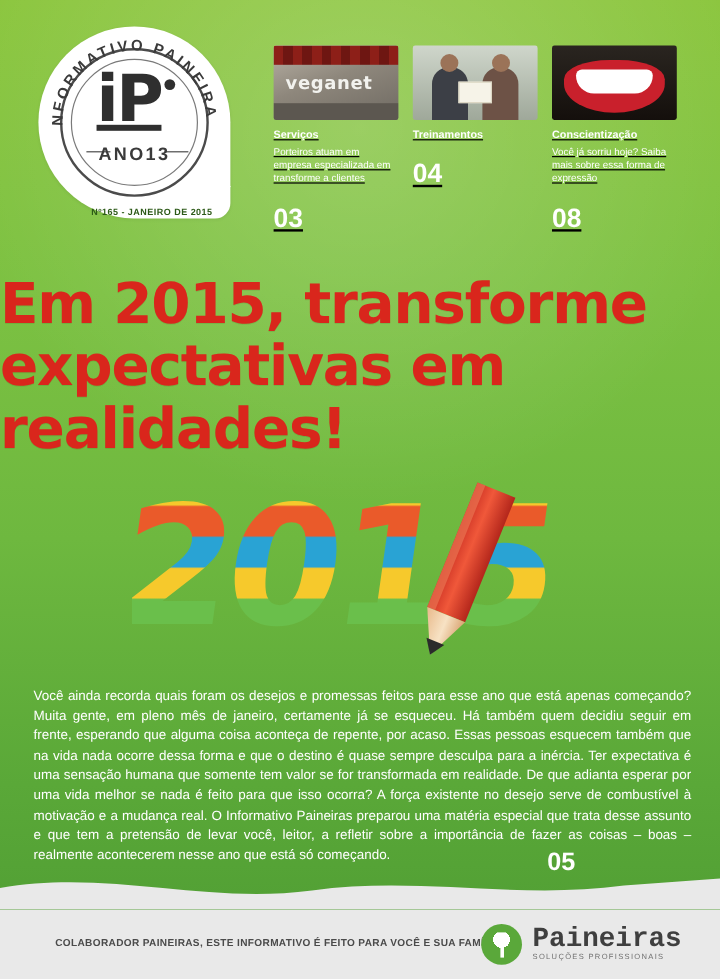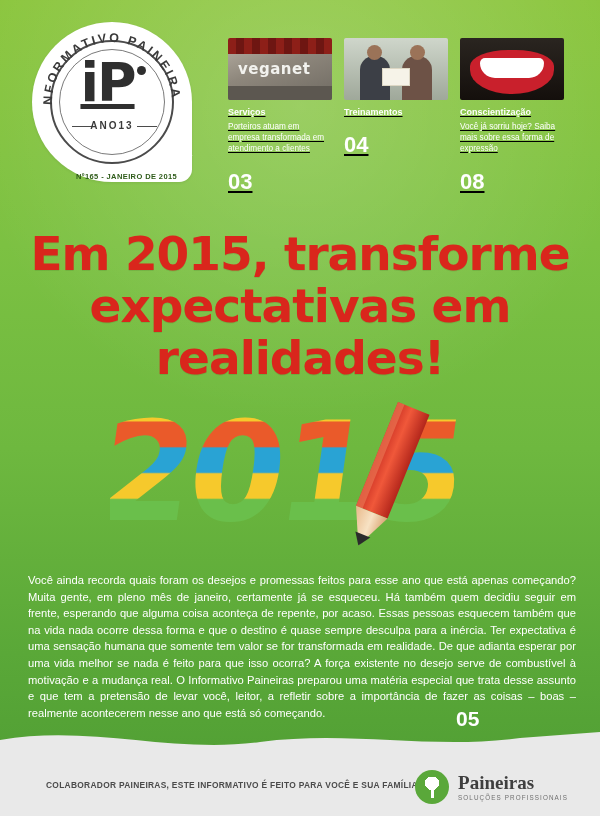--- a/index.html
+++ b/index.html
@@ -71,21 +71,21 @@
     width: 9px; height: 9px;
     background: #2f2f2f;
     border-radius: 50%;
     position: relative;
     top: -26px;
     left: 2px;
   }
   .ano {
     position: absolute; left: 0; top: 98px;
     width: 160px; text-align: center;
-    font-size: 10px; letter-spacing: 2px; color: #3a3a3a;
+    font-size: 15px; letter-spacing: 2px; color: #3a3a3a;
     font-weight: bold;
   }
   .ano-line {
     position: absolute; top: 104px; width: 20px; height: 1px; background: #4b4b4b;
   }
   .ano-line.l { left: 40px; }
   .ano-line.r { right: 40px; }
 
   
   .circ-text {
@@ -174,21 +174,20 @@
     font-size: 8.2px; line-height: 11px; color: #ffffff;
   }
   .teaser-num {
     margin-top: 16px;
     font-size: 22px; font-weight: bold; color: #ffffff; line-height: 24px;
   }
 
   
   .headline {
     position: absolute; left: 0; top: 228px; width: 600px;
-    text-align: center;
     font-family: "DejaVu Sans", sans-serif;
     font-weight: bold;
     color: #d9261c;
     font-size: 47px;
     line-height: 52px;
     letter-spacing: -1px;
     text-shadow: 0 1px 0 rgba(0,0,0,0.08);
   }
   .headline .l2 { letter-spacing: -1px; }
 
@@ -238,22 +237,22 @@
     content: "";
     position: absolute; left: 9px; top: 7px;
     width: 16px; height: 20px;
     background:
       radial-gradient(circle at 50% 30%, #ffffff 0 7px, transparent 7px);
   }
   .brand-badge .trunk {
     position: absolute; left: 16px; top: 16px; width: 3px; height: 12px; background: #ffffff;
   }
   .brand-name {
-    font-family: Liberation Serif, serif;
-    font-size: 19px; font-weight: bold; color: #3f3f3f; line-height: 19px;
+    font-family: Liberation Mono, monospace;
+    font-size: 23px; font-weight: bold; color: #3f3f3f; line-height: 19px;
   }
   .brand-sub {
     font-size: 6.3px; color: #6f6f6f; letter-spacing: 1.1px; margin-top: 2px;
   }
 </style>
 </head>
 <body>
 
 <div class="page">
 
@@ -282,21 +281,21 @@
   <div class="issue-line">Nº165 - JANEIRO DE 2015</div>
 
   <div class="teasers">
 
     <div class="teaser">
       <div class="teaser-photo ph-veganet">
         <div class="awning"></div>
         <div class="base"></div>
       </div>
       <div class="teaser-title">Serviços</div>
-      <div class="teaser-text">Porteiros atuam em empresa transformada em atendimento a clientes</div>
+      <div class="teaser-text">Porteiros atuam em empresa especializada em transforme a clientes</div>
       <div class="teaser-num">03</div>
     </div>
 
     <div class="teaser">
       <div class="teaser-photo ph-treino">
         <div class="p1"></div>
         <div class="head1"></div>
         <div class="p2"></div>
         <div class="head2"></div>
         <div class="cert"></div>

